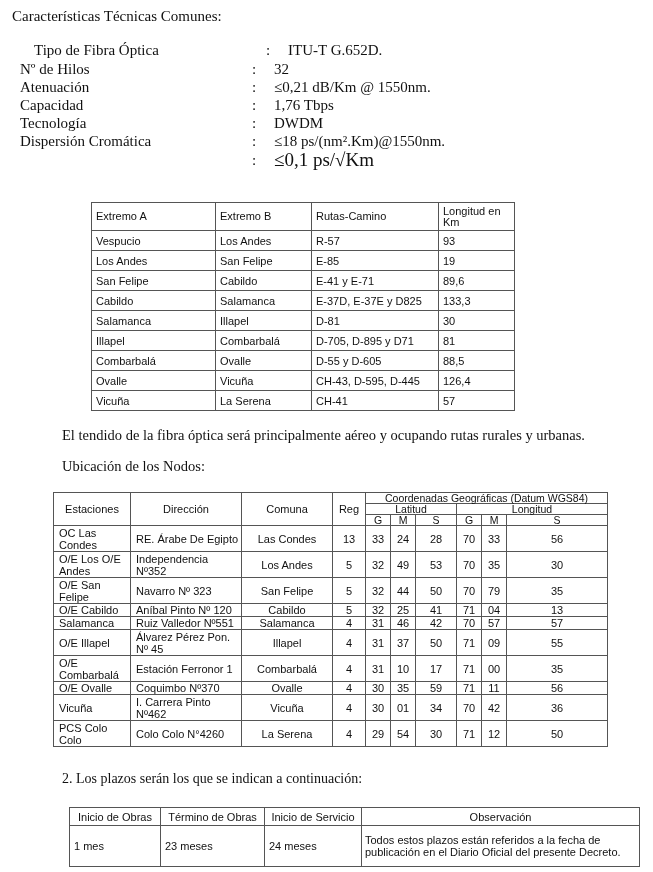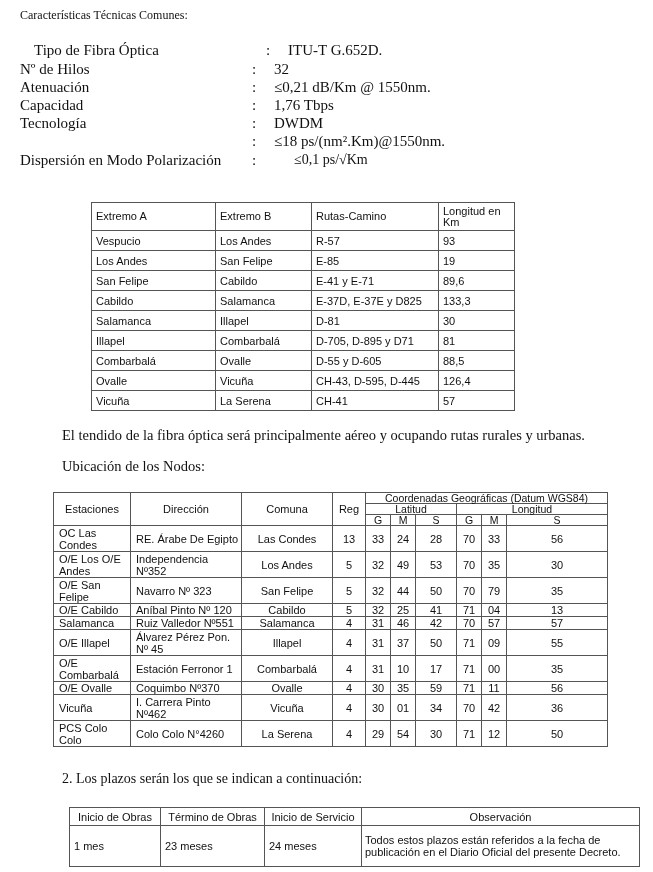--- a/index.html
+++ b/index.html
@@ -1,25 +1,25 @@
 <!DOCTYPE html>
 <html><head>
 <meta charset="utf-8">
 <style>
   html,body{margin:0;padding:0;background:#fff;}
   body{width:653px;height:872px;position:relative;overflow:hidden;color:#111;}
   .serif{font-family:"Liberation Serif","DejaVu Serif",serif;}
   .sans{font-family:"Liberation Sans","DejaVu Sans",sans-serif;}
   .abs{position:absolute;}
-  #title{left:20px;top:8px;font-size:12px;}
+  #title{left:12px;top:8px;font-size:15px;}
   .spec{position:absolute;left:20px;font-size:15px;line-height:18px;height:18px;width:600px;}
   .spec .k{position:absolute;left:0;}
   .spec .c{position:absolute;left:232px;}
   .spec .v{position:absolute;left:254px;white-space:nowrap;}
-  .spec .v.small{font-size:14px;margin-left:20px;}
+  .spec .v.small{font-size:19px;}
   table{border-collapse:collapse;position:absolute;}
   td,th{border:1px solid #555;font-weight:normal;padding:0 4px;}
   #routes{left:91px;top:202px;width:424px;font-size:11px;}
   #routes td{height:19px;margin-left:23px;}
   #routes th{height:27px;line-height:11px;}
   #routes .l{text-align:left;}
   #routes .cen{text-align:left;}
   #p1{left:62px;top:427px;font-size:14.5px;}
   #p2{left:62px;top:458px;font-size:14.5px;}
   #nodes{left:53px;top:492px;width:555px;font-size:11px;}
@@ -57,25 +57,25 @@
       <span class="k">Capacidad</span>
       <span class="c">:</span>
       <span class="v">1,76 Tbps</span>
     </div>
     <div class="spec serif" style="top: 114px;">
       <span class="k">Tecnología</span>
       <span class="c">:</span>
       <span class="v">DWDM</span>
     </div>
     <div class="spec serif" style="top: 132px;">
+      <span class="k">Dispersión Cromática</span>
       <span class="c">:</span>
       <span class="v">≤18 ps/(nm².Km)@1550nm.</span>
     </div>
     <div class="spec serif" style="top: 151px;">
-      <span class="k">Dispersión en Modo Polarización</span>
       <span class="c">:</span>
       <span class="v small">≤0,1 ps/√Km</span>
     </div>
   </div>
 
 <table id="routes" class="sans">
   <thead>
     <tr>
       <th class="l" style="width:115px">Extremo A</th>
       <th class="l" style="width:87px">Extremo B</th>

